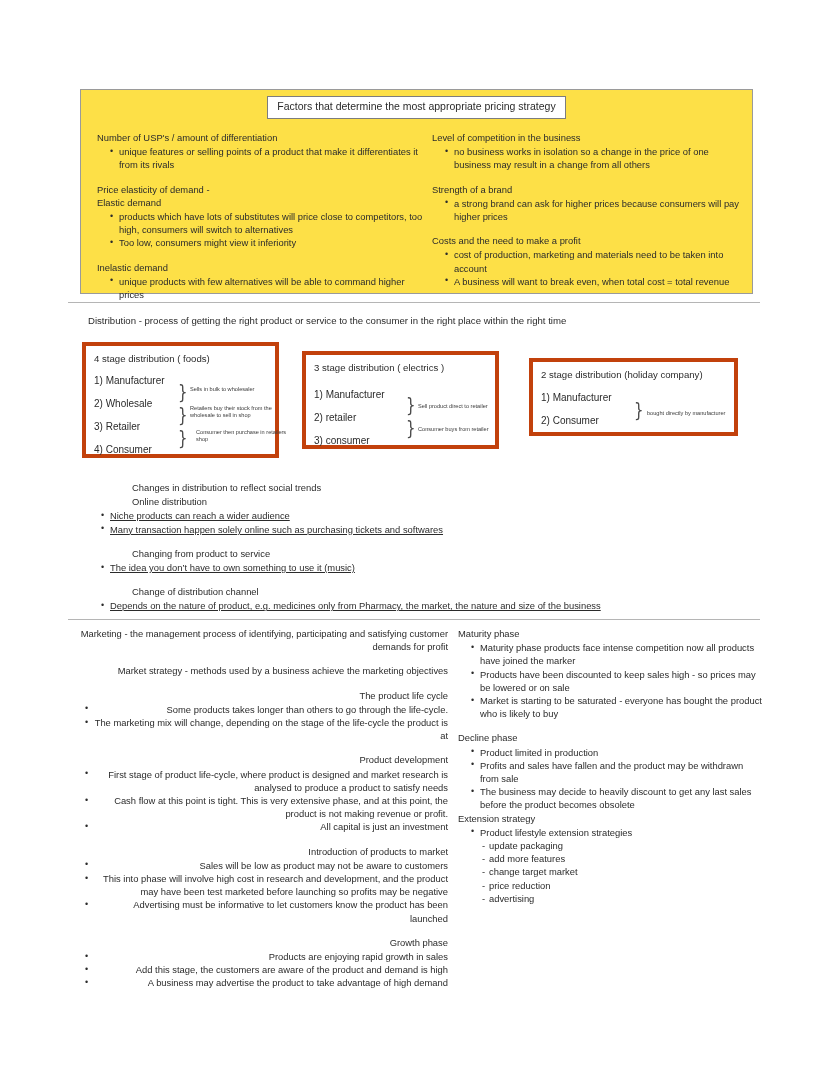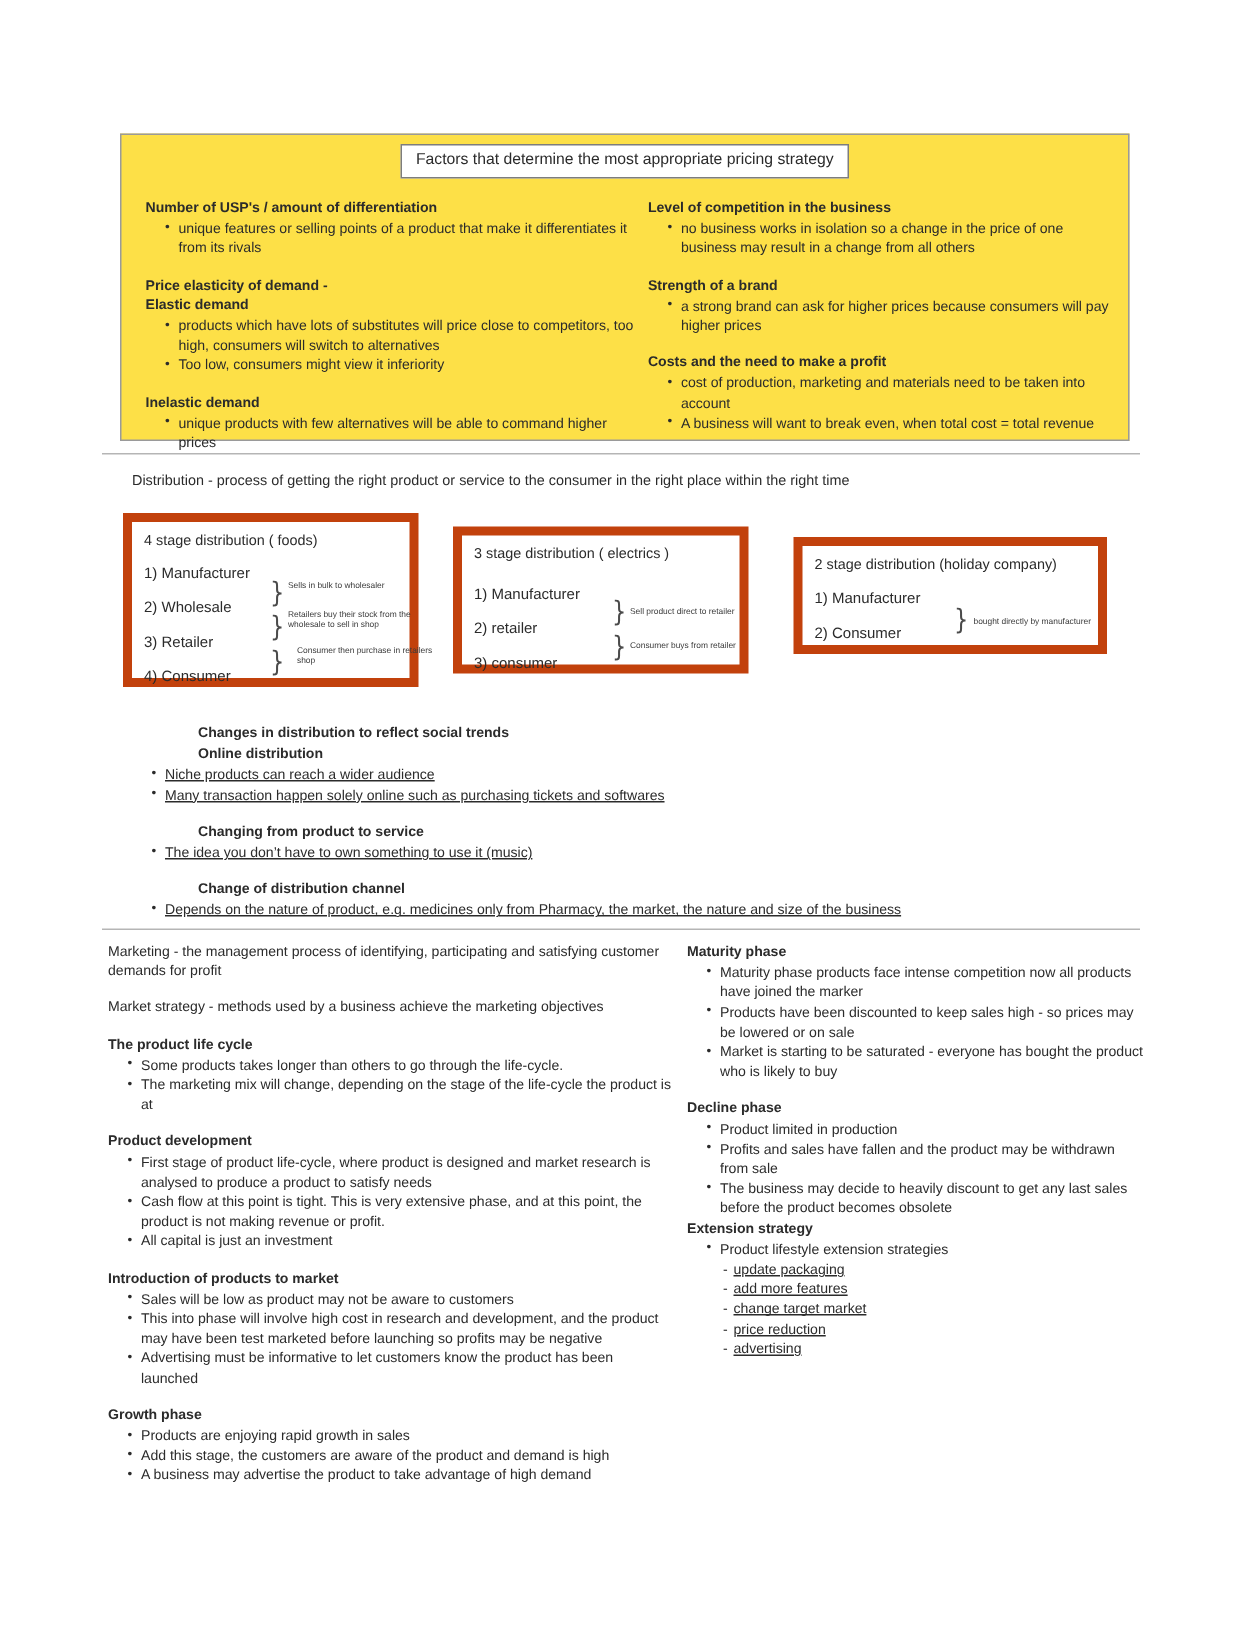--- a/index.html
+++ b/index.html
@@ -64,21 +64,20 @@
     box-sizing: border-box;
   }
 
   .blk { margin-bottom: 11px; }
   .blk:last-child { margin-bottom: 0; }
   .hd {
     font-size: 9.4px;
     line-height: 13.2px;
     color: #2b2b2b;
     margin: 0 0 1px 0;
-    font-weight: bold;
   }
   ul.bl {
     margin: 0;
     padding: 0 0 0 13px;
     list-style: none;
   }
   ul.bl > li {
     font-size: 9.4px;
     line-height: 13.2px;
     position: relative;
@@ -109,21 +108,21 @@
   .dist-intro {
     position: absolute;
     left: 88px;
     top: 314px;
     font-size: 9.6px;
     line-height: 13px;
     color: #2b2b2b;
   }
   .dbox {
     position: absolute;
-    border: 6px solid #c2410c;
+    border: 4px solid #c2410c;
     box-sizing: border-box;
     background: #fff;
   }
   #dbox1 { left: 82px;  top: 342px; width: 197px; height: 116px; }
   #dbox2 { left: 302px; top: 351px; width: 197px; height: 98px;  }
   #dbox3 { left: 529px; top: 358px; width: 209px; height: 78px;  }
 
   .dbox-title {
     position: absolute;
     left: 8px;
@@ -194,33 +193,32 @@
   .changes ul.bl > li { font-size: 9.4px; text-decoration: underline; }
 
   
   .mkt {
     position: absolute;
     left: 72px;
     top: 627px;
     width: 690px;
     display: flex;
   }
-  .mcol-left  { width: 386px; padding-right: 10px; box-sizing: border-box; }
+  .mcol-left  { width: 386px; padding-right: 10px; box-sizing: border-box; text-align: right; }
   .mcol-right { width: 304px; box-sizing: border-box; }
   .para {
     font-size: 9.4px;
     line-height: 13.2px;
     margin: 0 0 11px 0;
     color: #2b2b2b;
   }
   ul.sub {
     margin: 0;
     padding: 0 0 0 24px;
     list-style: none;
-    text-decoration: underline;
   }
   ul.sub > li {
     font-size: 9.4px;
     line-height: 13.2px;
     position: relative;
     padding-left: 7px;
   }
   ul.sub > li::before {
     content: "-";
     position: absolute;

